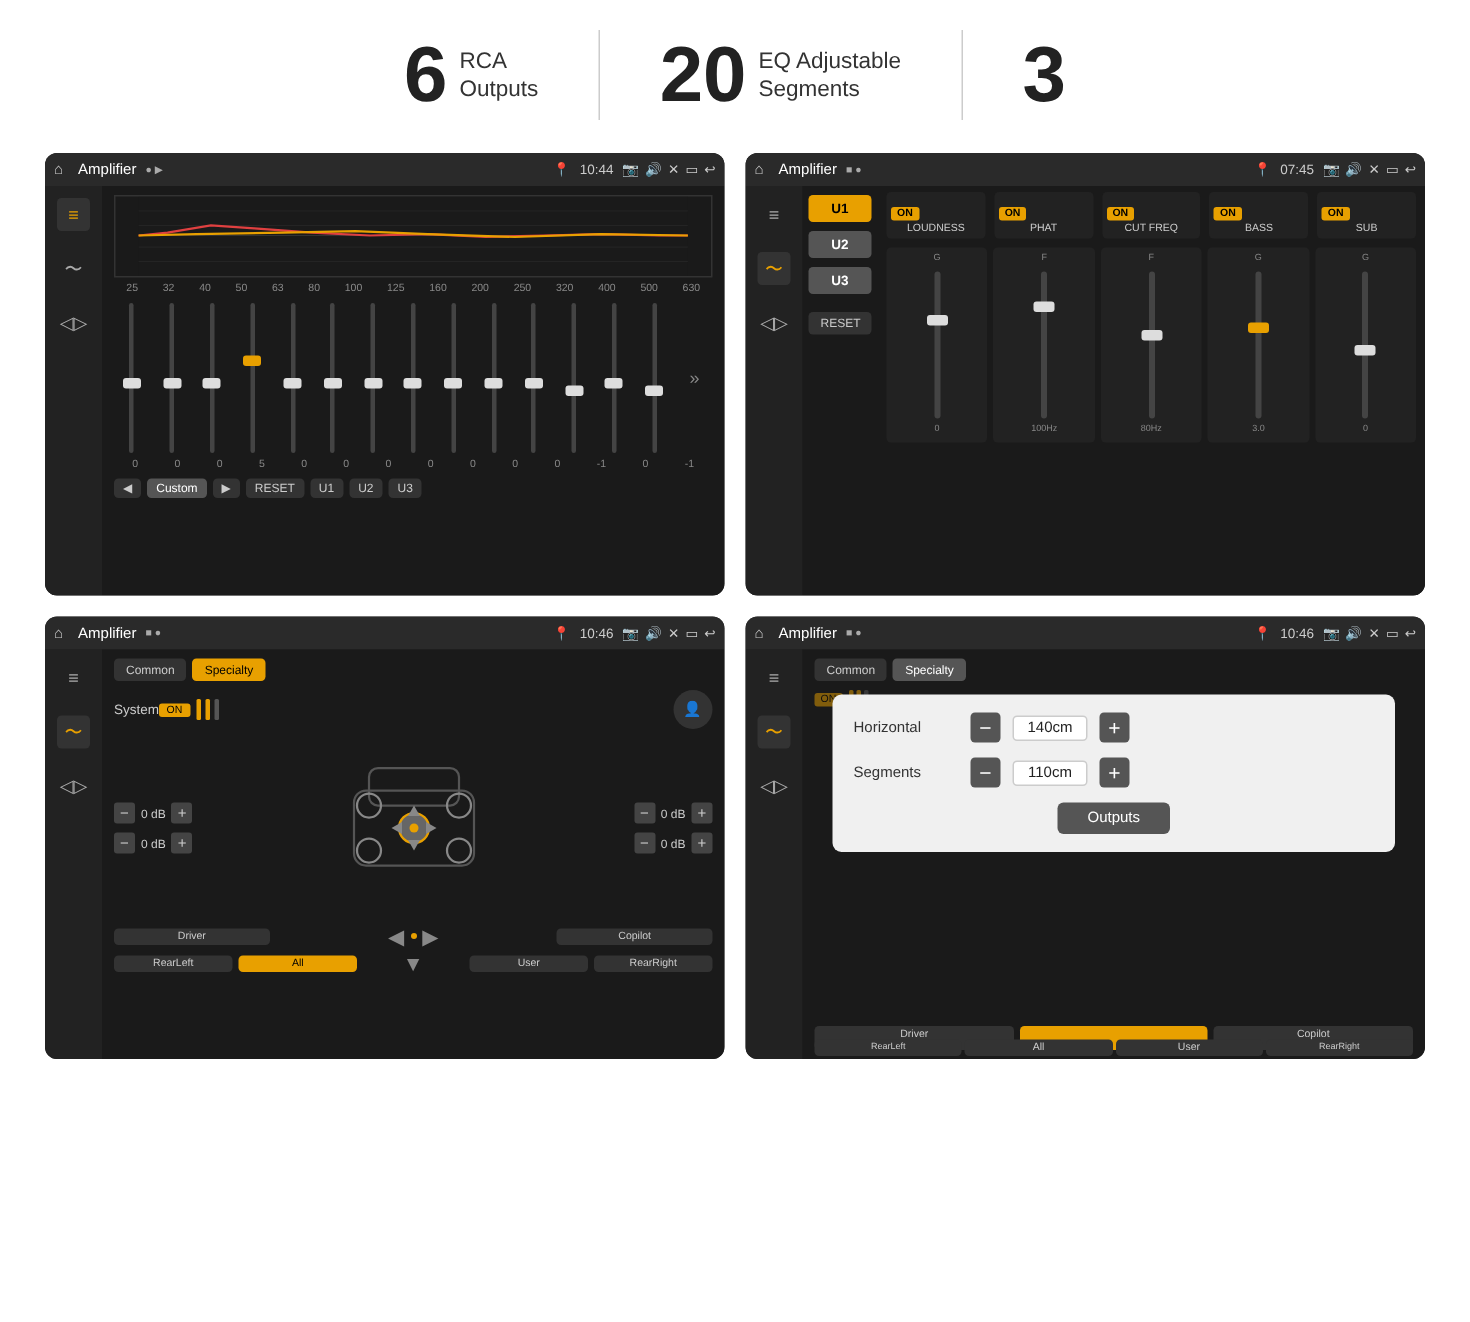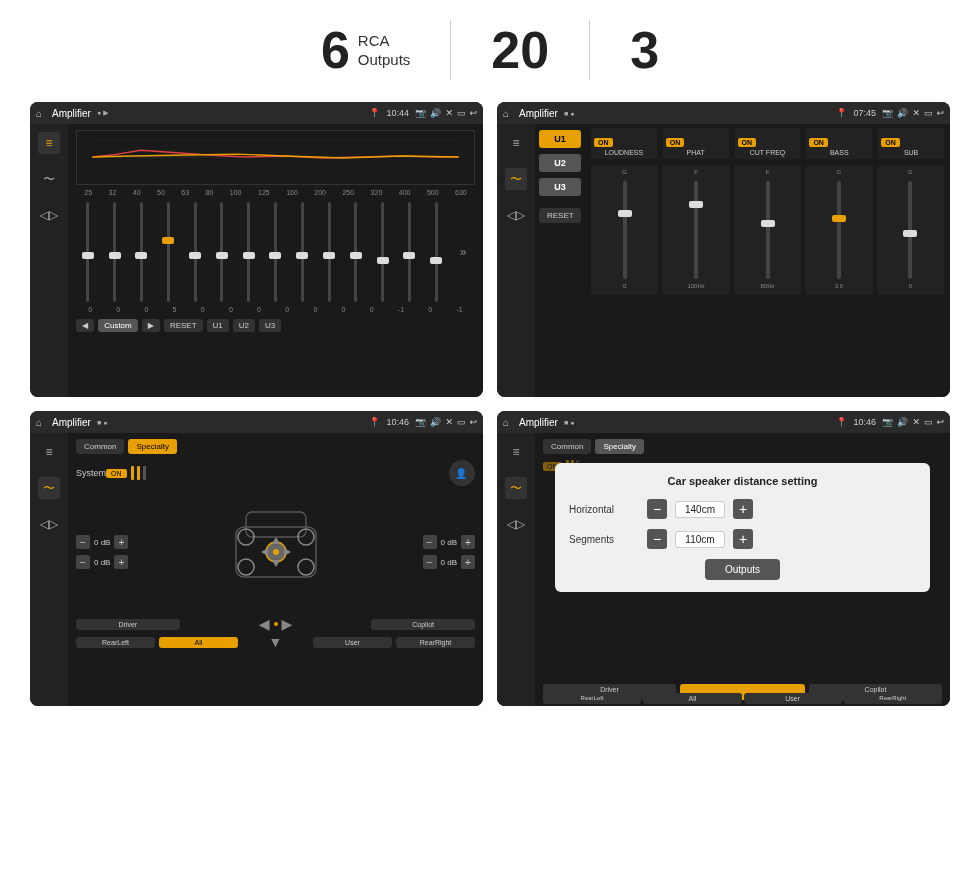--- a/index.html
+++ b/index.html
@@ -567,20 +567,21 @@
 
 
   <div class="stats-row">
     <div class="stat-item">
       <span class="stat-number">6</span>
       <span class="stat-label">RCA<br>Outputs</span>
     </div>
     <div class="stat-divider"></div>
     <div class="stat-item">
       <span class="stat-number">20</span>
+      <span class="stat-label">EQ Adjustable<br>Segments</span>
     </div>
     <div class="stat-divider"></div>
     <div class="stat-item">
       <span class="stat-number">3</span>
     </div>
   </div>
 
   <div class="screens-grid">
 
     <div class="screen-panel">
@@ -979,21 +980,20 @@
           <div style="display:flex;align-items:center;gap:4px;margin-bottom:4px;opacity:0.5;">
             <span style="background:#e8a000;color:#000;font-size:7px;padding:1px 4px;border-radius:2px;">ON</span>
             <div style="display:flex;gap:2px;">
               <div style="width:3px;height:12px;background:#e8a000;border-radius:1px;"></div>
               <div style="width:3px;height:12px;background:#e8a000;border-radius:1px;"></div>
               <div style="width:3px;height:12px;background:#555;border-radius:1px;"></div>
             </div>
           </div>
 
           <div class="dist-dialog">
-            <div class="dist-dialog-title">Car speaker distance setting</div>
             <div class="dist-row">
               <span class="dist-row-label">Horizontal</span>
               <div class="dist-minus">−</div>
               <span class="dist-value">140cm</span>
               <div class="dist-plus">+</div>
             </div>
             <div class="dist-row">
               <span class="dist-row-label">Segments</span>
               <div class="dist-minus">−</div>
               <span class="dist-value">110cm</span>

